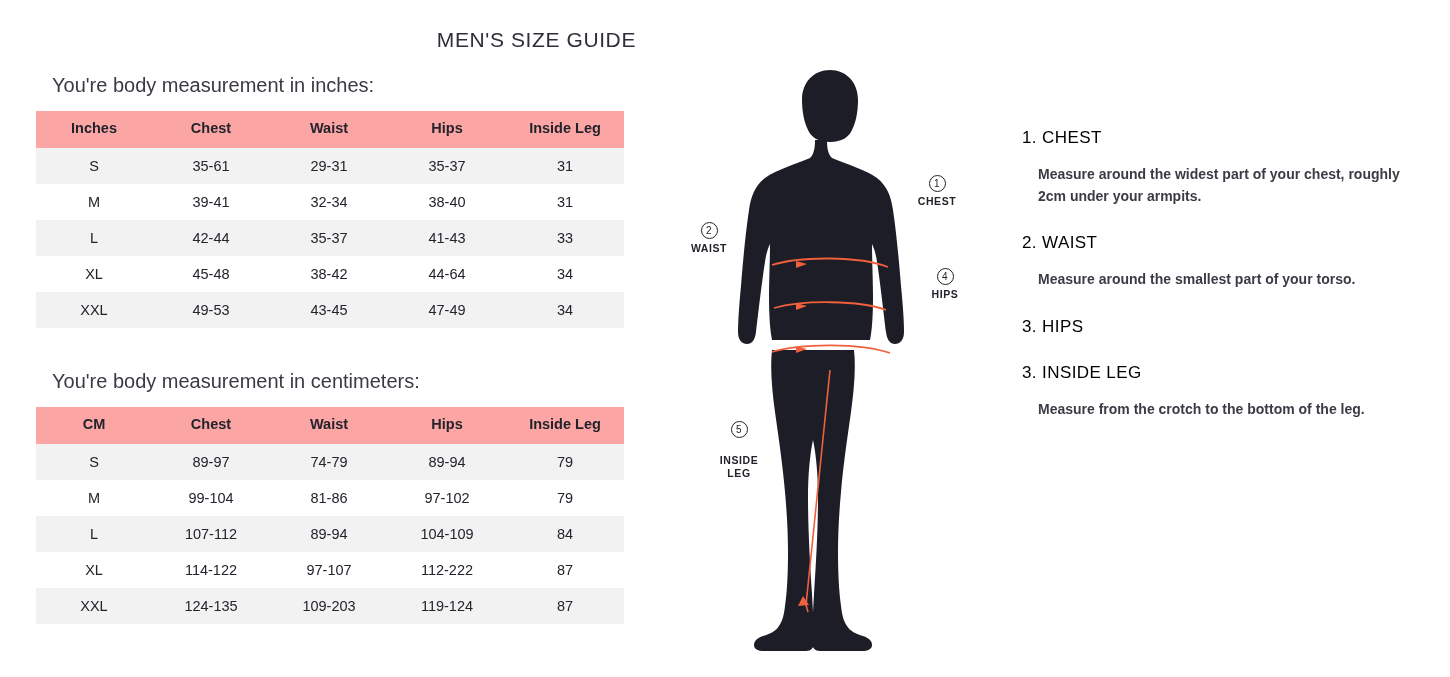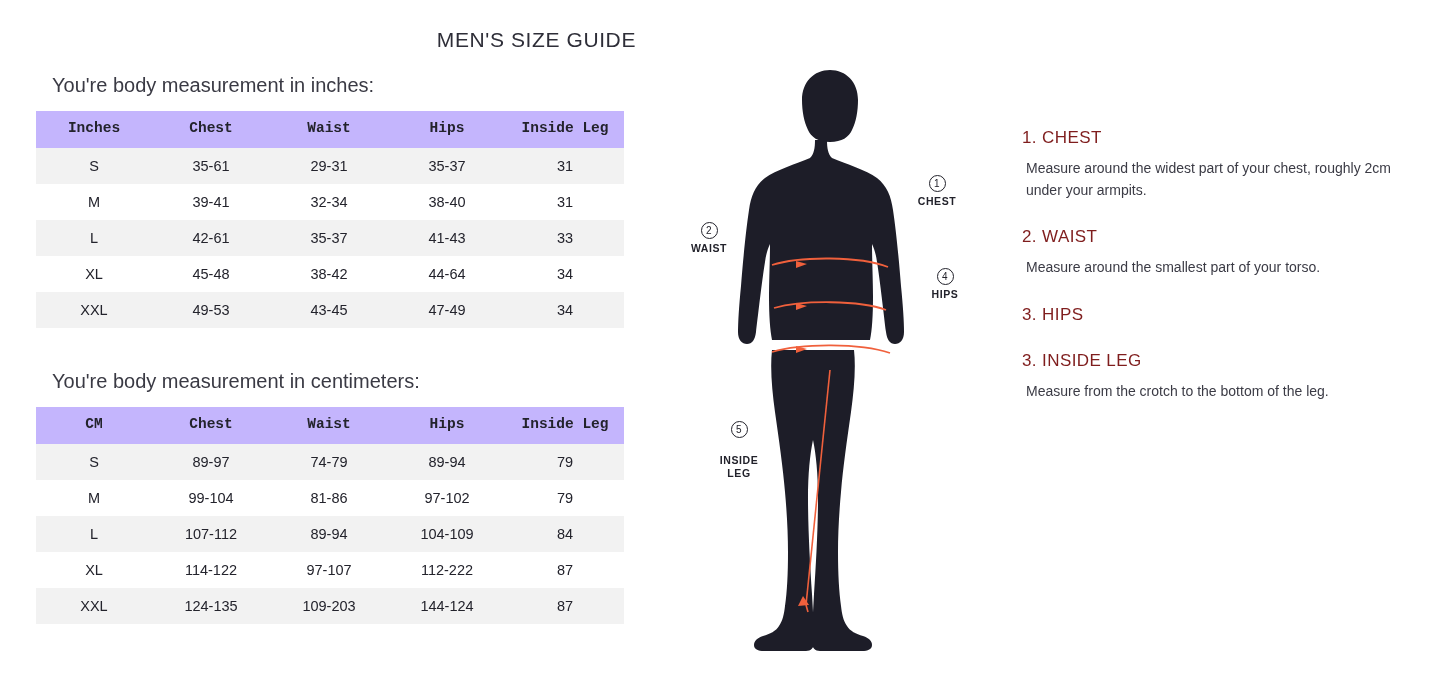--- a/index.html
+++ b/index.html
@@ -42,22 +42,21 @@
     border-collapse: collapse;
     width: 588px;
     table-layout: fixed;
   }
   table.size-table th {
     font-size: 14.5px;
     font-weight: bold;
     color: #23232c;
     padding: 9px 0 12px 0;
     text-align: center;
-    background: #c4b5fd;
-    font-family: Liberation Mono, monospace;
+    background: #fca5a5;
   }
   table.size-table td {
     font-size: 14.5px;
     color: #23232c;
     padding: 10px 0;
     text-align: center;
     font-weight: 400;
   }
   table.size-table tr.shaded td { background: #f2f2f2; }
   table.size-table tr.plain td { background: #ffffff; }
@@ -102,30 +101,30 @@
   .right-col {
     position: absolute;
     left: 1022px;
     top: 128px;
     width: 400px;
   }
   .desc-block { margin-bottom: 26px; }
   .desc-head {
     font-size: 17px;
     letter-spacing: 0.4px;
-    color: #7f1d1d;
+    color: #000000;
     font-weight: 400;
     margin: 0 0 10px 0;
   }
   .desc-body {
     font-size: 14px;
     line-height: 1.55;
     color: #3b3b45;
-    margin: 4px;
-    font-weight: 400;
+    margin: 16px;
+    font-weight: 700;
   }
 </style>
 </head>
 <body>
 
 <div class="left-col">
 
   <h1 class="guide-title">MEN'S SIZE GUIDE</h1>
 
   <p class="section-lead">You're body measurement in inches:</p>
@@ -157,21 +156,21 @@
       </tr>
       <tr class="plain">
         <td>M</td>
         <td>39-41</td>
         <td>32-34</td>
         <td>38-40</td>
         <td>31</td>
       </tr>
       <tr class="shaded">
         <td>L</td>
-        <td>42-61</td>
+        <td>42-44</td>
         <td>35-37</td>
         <td>41-43</td>
         <td>33</td>
       </tr>
       <tr class="plain">
         <td>XL</td>
         <td>45-48</td>
         <td>38-42</td>
         <td>44-64</td>
         <td>34</td>
@@ -233,21 +232,21 @@
         <td>XL</td>
         <td>114-122</td>
         <td>97-107</td>
         <td>112-222</td>
         <td>87</td>
       </tr>
       <tr class="shaded">
         <td>XXL</td>
         <td>124-135</td>
         <td>109-203</td>
-        <td>144-124</td>
+        <td>119-124</td>
         <td>87</td>
       </tr>
     </tbody>
   </table>
 </div>
 
 <div class="figure-wrap">
 
   <svg width="340" height="600" viewBox="0 0 340 600">
 

